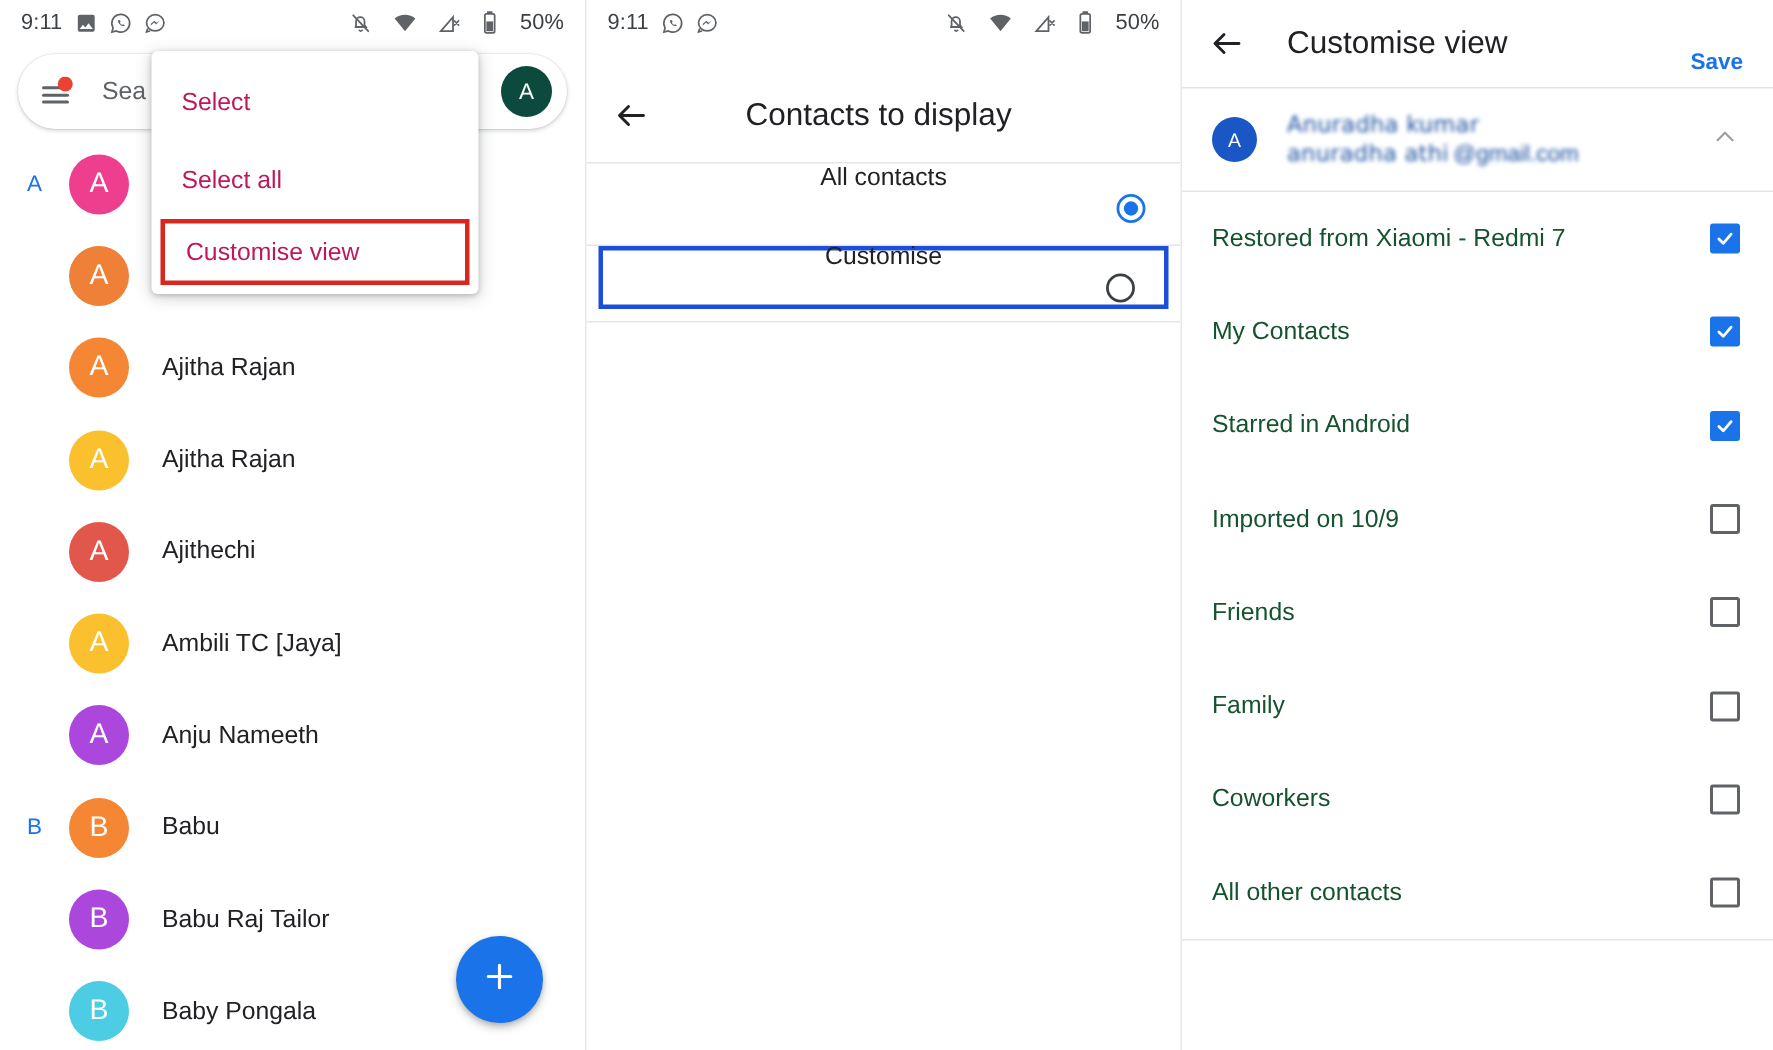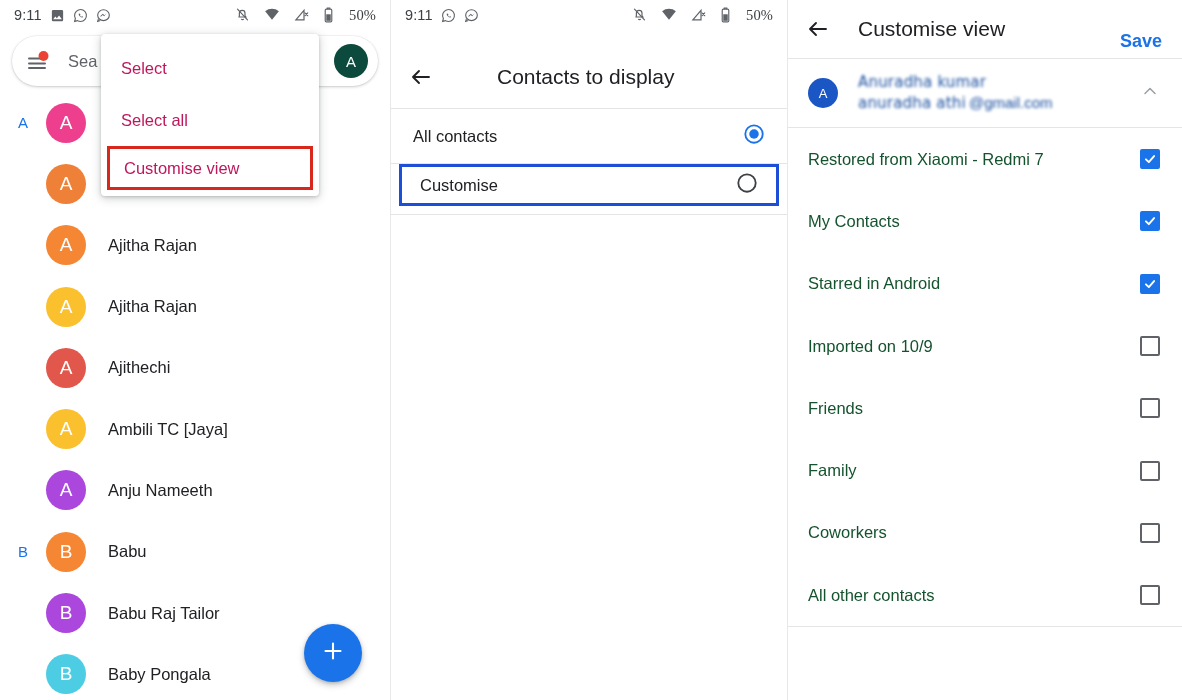--- a/index.html
+++ b/index.html
@@ -17,21 +17,21 @@
   .panel-2 { width: 397px; border-left: 1px solid #e8e8e8; }
   .panel-3 { width: 395px; border-left: 1px solid #e8e8e8; }
 
   
   .statusbar {
     height: 30px; display: flex; align-items: center;
     padding: 0 14px; font-size: 14.5px; color: #3c4043; letter-spacing: .1px;
   }
   .sb-time { font-size: 14.5px; color: #3c4043; }
   .sb-left { display: flex; align-items: center; gap: 8px; }
-  .sb-right { margin-left: auto; display: flex; align-items: flex-start; gap: 14px; font-family: Liberation Serif, serif; }
+  .sb-right { margin-left: auto; display: flex; align-items: flex-end; gap: 14px; }
   .sb-right .pct { font-size: 14.5px; color: #3c4043; margin-left: 1px; }
   .sb-icon { display: inline-flex; align-items: center; }
 
   
   .searchbar {
     margin: 6px 12px 0 12px; height: 50px; background: #fff;
     border-radius: 25px; box-shadow: 0 1px 3px rgba(60,64,67,.25), 0 0 0 .5px rgba(60,64,67,.08);
     display: flex; align-items: center; padding: 0 12px; position: relative;
   }
   .hamburger { position: relative; width: 30px; height: 24px; display: flex; align-items: center; justify-content: center; }
@@ -74,24 +74,24 @@
     padding-left: 20px; font-size: 16.5px; color: #be185d;
   }
   .menu-item.highlight {
     border: 3px solid #d8271c; margin: 0 6px; padding-left: 14px; height: 44px;
   }
 
   
   .appbar { height: 62px; display: flex; align-items: center; padding: 0 0 0 18px; }
   .appbar .back { width: 42px; display: flex; align-items: center; }
   .appbar .title { font-size: 21px; color: #202124; margin-left: 10px; }
-  .appbar .action { margin-left: auto; margin-right: 20px; color: #1a73e8; font-size: 18px; font-weight: 700; margin-top: 24px; }
+  .appbar .action { margin-left: auto; margin-right: 20px; color: #1a73e8; font-size: 15px; font-weight: 700; margin-top: 24px; }
   .divider { height: 1px; background: #e4e5e7; }
   .radio-row {
-    height: 54px; display: flex; align-items: center; padding: 0 22px 0 22px;
+    height: 54px; display: flex; align-items: center; padding: 0 22px 0 22px; flex-direction: column;
   }
   .radio-row .lbl { font-size: 16.5px; color: #202124; }
   .radio-row .ctl { margin-left: auto; }
   .radio-row.boxed { border: 3px solid #1d4ed8; margin: 0 8px; height: 42px; padding: 0 18px; justify-content: center; }
 
   
   .acct-row { display: flex; align-items: center; height: 68px; padding: 0 22px 0 20px; }
   .acct-av {
     width: 30px; height: 30px; border-radius: 50%; background: #1a56c4;
     color: #fff; font-size: 13px; display: flex; align-items: center; justify-content: center;

